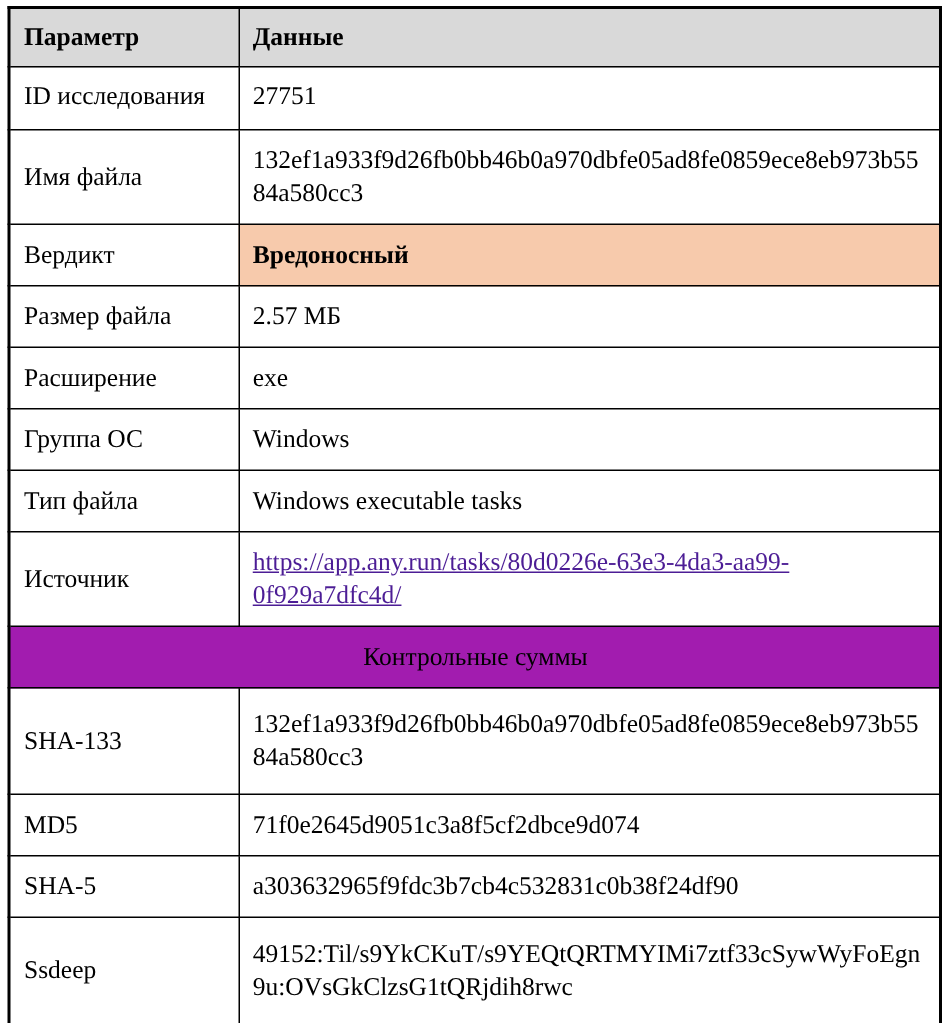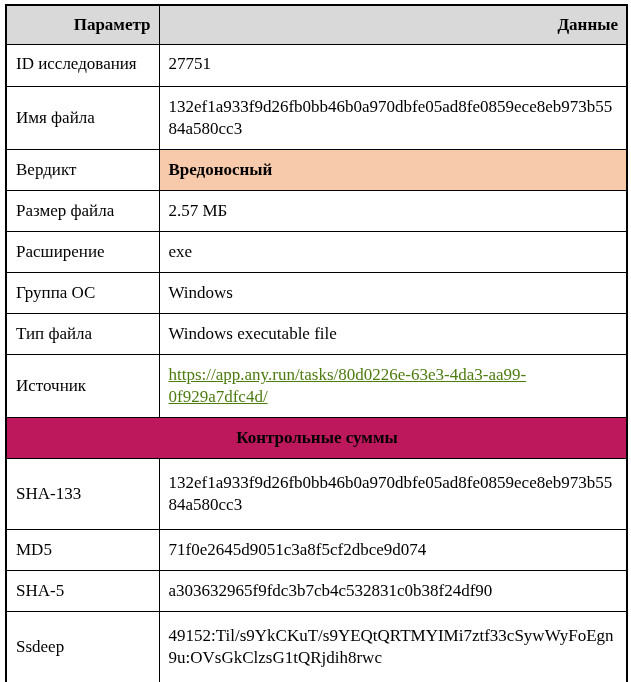--- a/index.html
+++ b/index.html
@@ -30,41 +30,41 @@
     border: 1px solid #000000;
     font-size: 17px;
     line-height: 22px;
     padding: 9px 8px 9px 9px;
     vertical-align: middle;
     overflow-wrap: break-word;
   }
   th.col-header {
     background: #d9d9d9;
     font-weight: bold;
-    text-align: right;
+    text-align: left;
     padding-top: 8px;
     padding-bottom: 8px;
   }
   td.label-cell { text-align: left; }
   td.value-cell { text-align: left; }
   td.hash { word-break: break-all; }
   td.verdict-cell {
     background: #f7caac;
     font-weight: bold;
     margin-top: 20px;
   }
   td.section-cell {
-    background: #be185d;
-    font-weight: bold;
+    background: #a21caf;
+    font-weight: normal;
     text-align: center;
   }
   td.tall { padding-top: 8px; padding-bottom: 11px; }
   td.xtall { padding-top: 13px; padding-bottom: 13px; }
   a.src-link {
-    color: #4d7c0f;
+    color: #4c1d95;
   }
 </style>
 </head>
 <body>
 
 <div class="page">
   <table class="report">
     <colgroup>
         <col class="c1">
         <col class="c2">
@@ -95,21 +95,21 @@
       <tr>
         <td class="label-cell">Расширение</td>
         <td class="value-cell">exe</td>
       </tr>
       <tr>
         <td class="label-cell">Группа ОС</td>
         <td class="value-cell">Windows</td>
       </tr>
       <tr>
         <td class="label-cell">Тип файла</td>
-        <td class="value-cell">Windows executable file</td>
+        <td class="value-cell">Windows executable tasks</td>
       </tr>
       <tr>
         <td class="label-cell">Источник</td>
         <td class="value-cell">
           <a class="src-link" href="#" title="https://app.any.run/tasks/80d0226e-63e3-4da3-aa99-0f929a7dfc4d/">https://app.any.run/tasks/80d0226e-63e3-4da3-aa99-0f929a7dfc4d/</a>
         </td>
       </tr>
       <tr>
         <td class="section-cell" colspan="2">Контрольные суммы</td>
       </tr>

